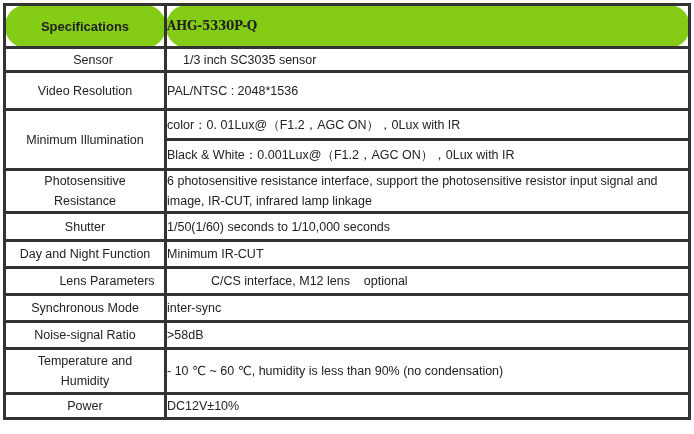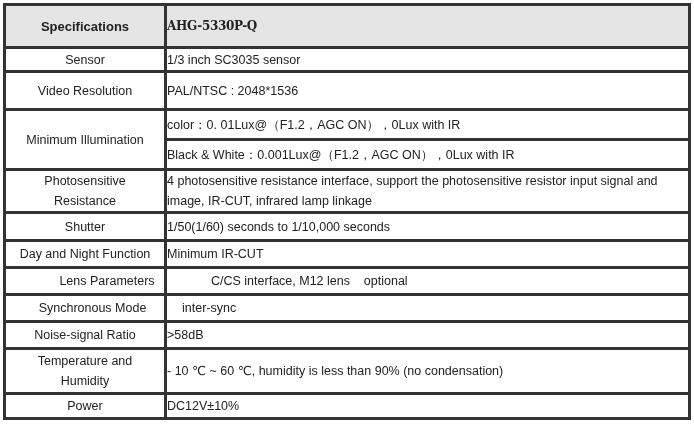--- a/index.html
+++ b/index.html
@@ -7,35 +7,35 @@
          font-family: "Liberation Sans", "DejaVu Sans", sans-serif; color: #222; }
   table.spec {
     position: absolute; left: 3px; top: 3px;
     width: 688px; border-collapse: collapse; table-layout: fixed;
     font-size: 12.5px;
   }
   table.spec td, table.spec th {
     border: 3px solid #333333; padding: 0; vertical-align: middle;
   }
   table.spec col.c1 { width: 161px; }
-  th { background: #e5e5e5; height: 40px; font-weight: bold; }
+  th { background: #84cc16; height: 40px; font-weight: bold; border-radius: 21px; }
   th.h-label { text-align: center; font-size: 13px; }
   th.h-model { text-align: left; padding-left: 42px; font-family: "DejaVu Serif", "Liberation Serif", serif;
                font-size: 12px; font-weight: bold; letter-spacing: -0.3px; }
   td.label { text-align: center; line-height: 20px; }
   td.value { text-align: left; padding-left: 7px; line-height: 20px; }
-  tr.r-sensor td { height: 21px; }
+  tr.r-sensor td { height: 21px; padding-left: 16px; }
   tr.r-video td { height: 35px; }
   tr.r-illum1 td { height: 27px; }
   tr.r-illum2 td { height: 27px; }
   tr.r-photo td { height: 39px; }
   tr.r-shutter td { height: 25px; }
   tr.r-daynight td { height: 24px; }
   tr.r-lens td { height: 24px; padding-left: 44px; }
-  tr.r-sync td { height: 24px; padding-left: 15px; }
+  tr.r-sync td { height: 24px; }
   tr.r-noise td { height: 24px; margin-left: 8px; }
   tr.r-temp td { height: 42px; }
   tr.r-power td { height: 22px; }
 </style>
 </head>
 <body>
 
 <table class="spec">
   <colgroup>
       <col class="c1">
@@ -60,21 +60,21 @@
   </tr>
   <tr class="r-illum2">
     <td class="value">Black &amp; White：0.001Lux@（F1.2，AGC ON），0Lux with IR</td>
   </tr>
   <tr class="r-photo">
     <td class="label">
       <div>Photosensitive</div>
       <div>Resistance</div>
     </td>
     <td class="value">
-      <div>4 photosensitive resistance interface, support the photosensitive resistor input signal and</div>
+      <div>6 photosensitive resistance interface, support the photosensitive resistor input signal and</div>
       <div>image, IR-CUT, infrared lamp linkage</div>
     </td>
   </tr>
   <tr class="r-shutter">
     <td class="label">Shutter</td>
     <td class="value">1/50(1/60) seconds to 1/10,000 seconds</td>
   </tr>
   <tr class="r-daynight">
     <td class="label">Day and Night Function</td>
     <td class="value">Minimum IR-CUT</td>

